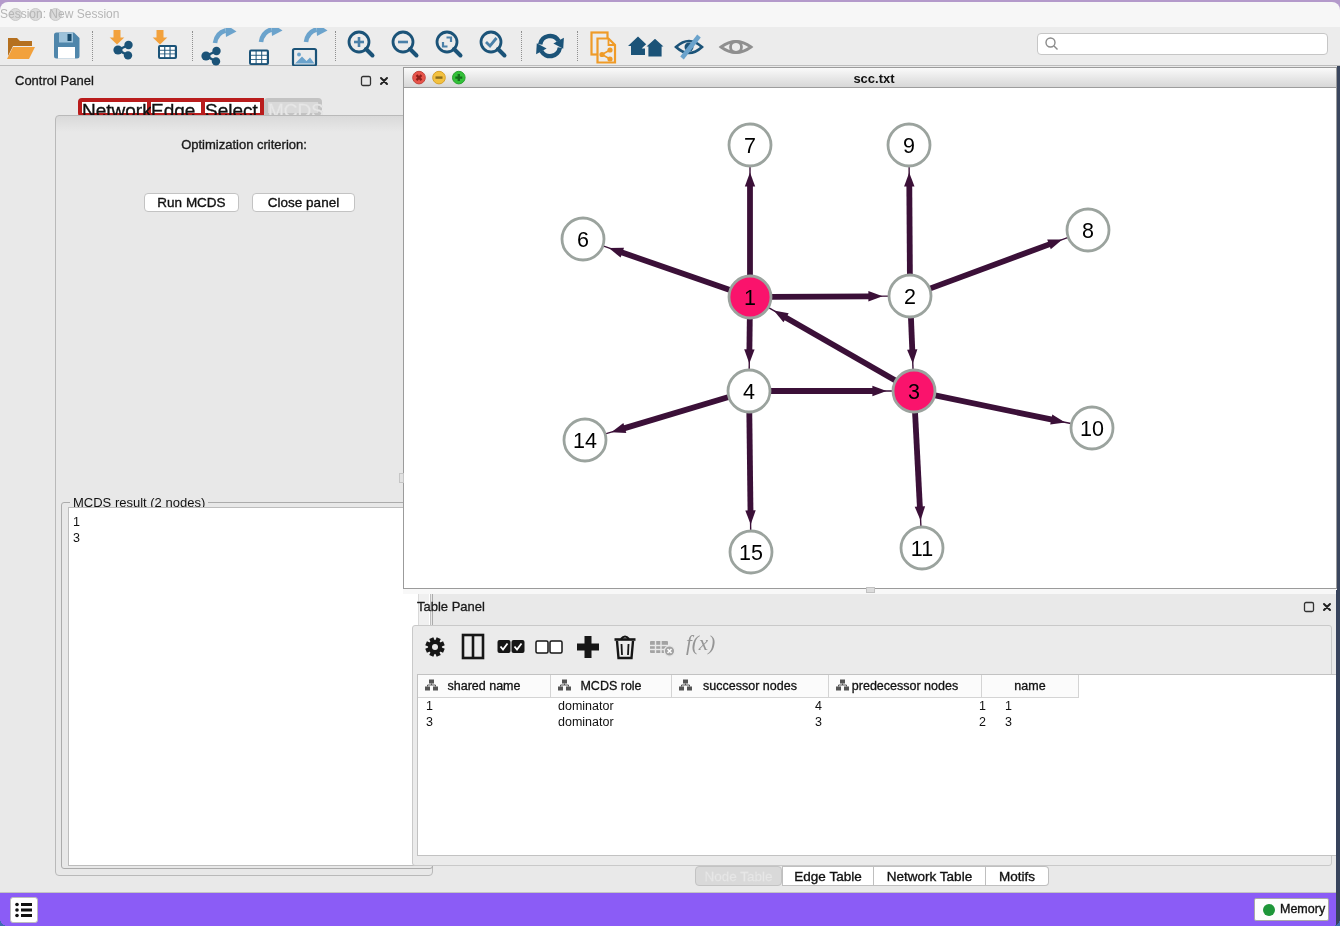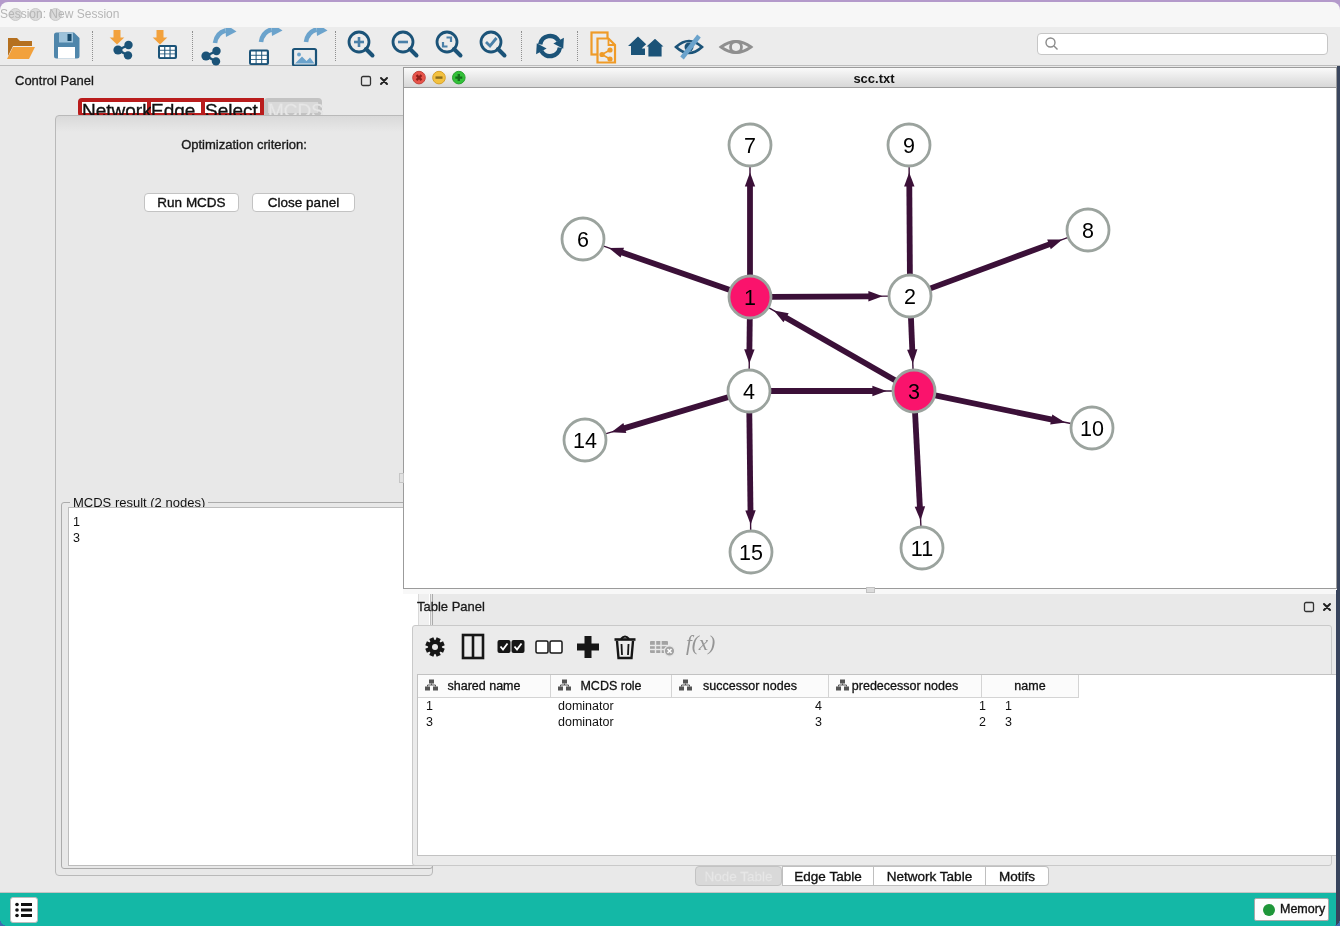--- a/index.html
+++ b/index.html
@@ -5,21 +5,21 @@
 html,body{margin:0;padding:0;width:1340px;height:926px;overflow:hidden;background:#e9e9e9;font-family:"Liberation Sans",sans-serif;}
 #win{position:absolute;inset:0;}
 #purpletop{position:absolute;left:0;top:0;width:1340px;height:10px;background:#b49acb;}
 #titlebar{position:absolute;left:0;top:2px;width:1340px;height:25px;background:#f7f7f7;border-radius:8px 8px 0 0;border-bottom:1px solid #d8d8d8;}
 .tl{position:absolute;top:6px;width:13px;height:13px;border-radius:50%;background:#dcdcdc;border:1px solid #c9c9c9;box-sizing:border-box;}
 #wintitle{position:absolute;left:0;right:0;top:5px;text-align:left;font-size:12px;color:#b6b6b6;}
 #toolbar{position:absolute;left:0;top:27px;width:1340px;height:39px;background:#ececec;border-bottom:1px solid #bdbdbd;box-sizing:border-box;}
 .tsep{position:absolute;top:4px;height:30px;width:1px;border-left:1px dotted #8f8f8f;}
 #searchbox{position:absolute;left:1037px;top:6px;width:289px;height:20px;background:#fff;border:1px solid #c6c6c6;border-radius:4px;}
 #main{position:absolute;left:0;top:0;width:1340px;height:926px;}
-#statusbar{position:absolute;left:0;top:892px;width:1340px;height:34px;background:#14b8a6;border-top:1px solid #c4c4c4;box-sizing:border-box;}
+#statusbar{position:absolute;left:0;top:892px;width:1340px;height:34px;background:#8b5cf6;border-top:1px solid #c4c4c4;box-sizing:border-box;}
 
 #cp{position:absolute;left:0;top:66px;width:392px;height:826px;padding-left:33px;}
 #cphead{position:absolute;left:15px;top:7px;font-size:13px;color:#1a1a1a;-webkit-text-stroke:0.3px;}
 .tab{position:absolute;top:32px;height:19px;background:#fff;border:4px solid #b91c1c;box-sizing:border-box;font-size:19px;color:#111;text-align:left;line-height:18px;-webkit-text-stroke:0.35px;}
 .tabsel{background:#d9d9d9;color:#e7e7e7;text-shadow:0 -0.5px 0 #c2c2c2;border-color:#c3c3c3;border-radius:4px;}
 #cpinner{position:absolute;left:7px;top:49px;width:378px;height:761px;border:1px solid #b9b9b9;border-radius:4px;background:linear-gradient(#d9d9d9,#e8e8e8 16px,#e8e8e8);box-sizing:border-box;margin-left:48px;}
 #optlabel{position:absolute;left:0;width:100%;top:21px;text-align:center;font-size:13px;color:#1a1a1a;-webkit-text-stroke:0.35px;}
 #combo{position:absolute;left:36px;top:45px;width:312px;height:19px;background:#fff;border:1px solid #c3c3c3;border-radius:4px;box-sizing:border-box;font-size:13.5px;color:#111;line-height:17px;padding-left:13px;-webkit-text-stroke:0.35px;}
 .btn{position:absolute;top:77px;height:19px;background:#fff;border:1px solid #c3c3c3;border-radius:4px;box-sizing:border-box;font-size:13.5px;color:#111;text-align:center;line-height:17px;-webkit-text-stroke:0.35px;}
 #grp{position:absolute;left:5px;top:386px;width:370px;height:365px;border:1px solid #ababab;border-radius:3px;}

